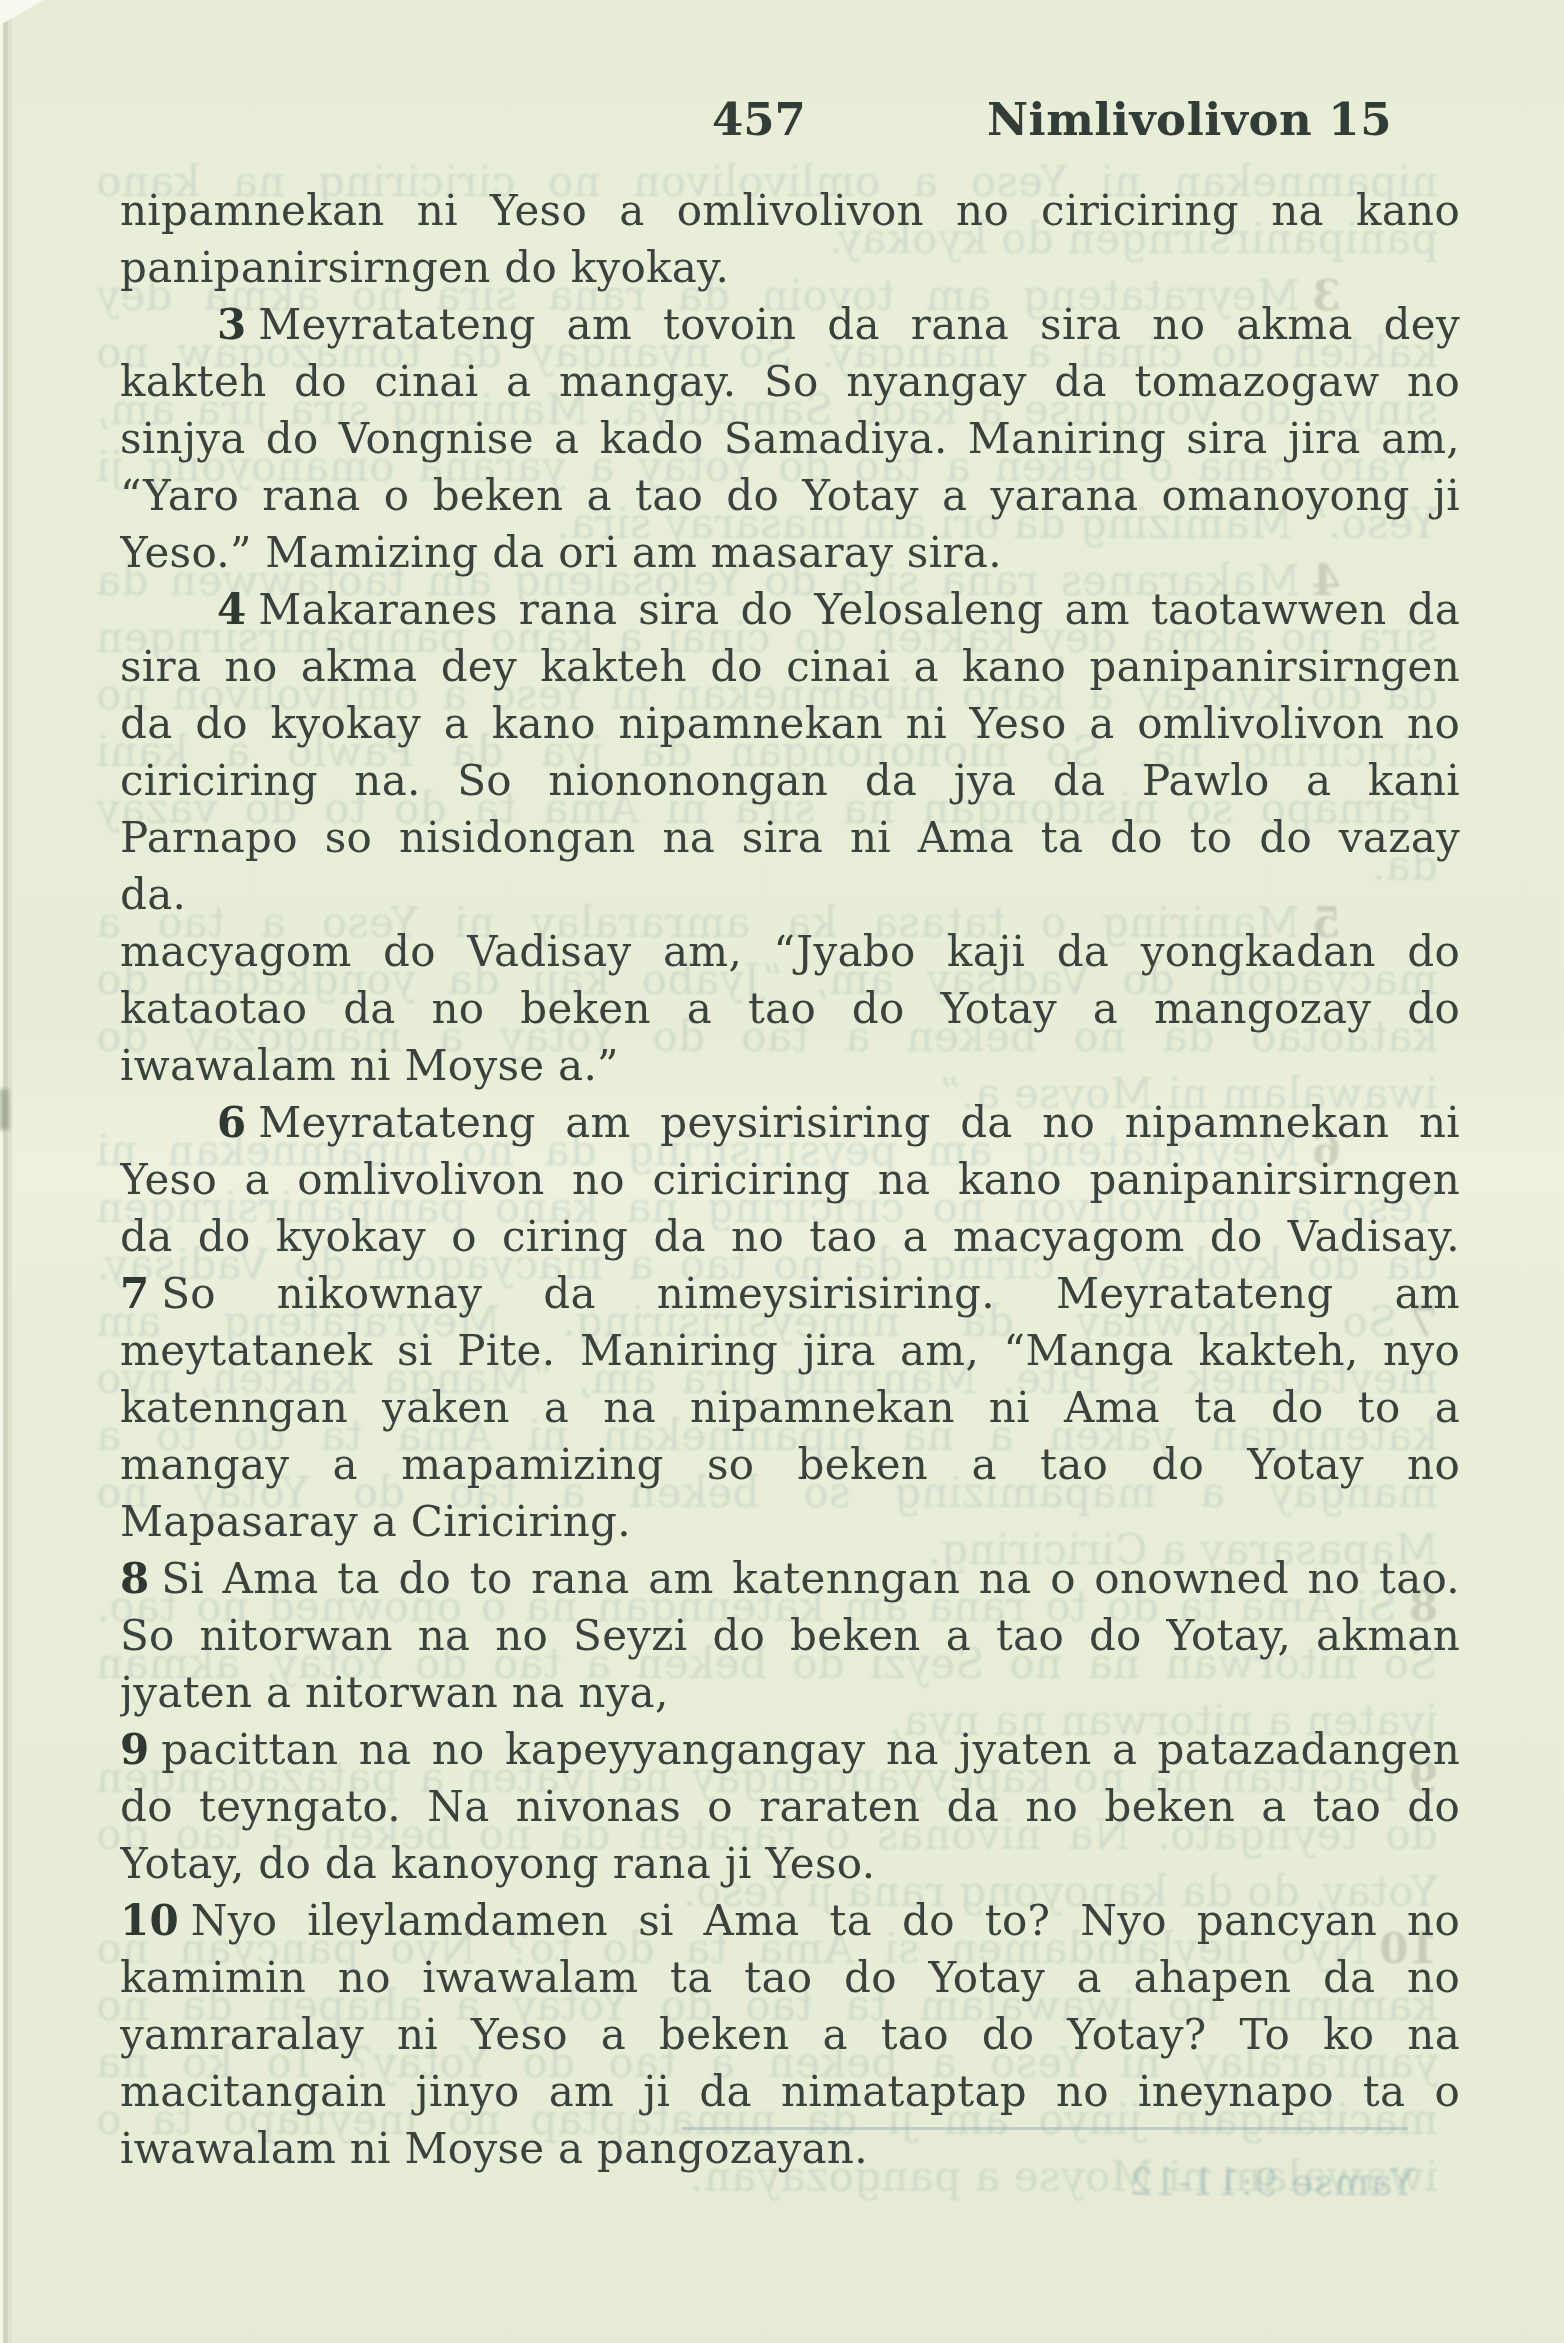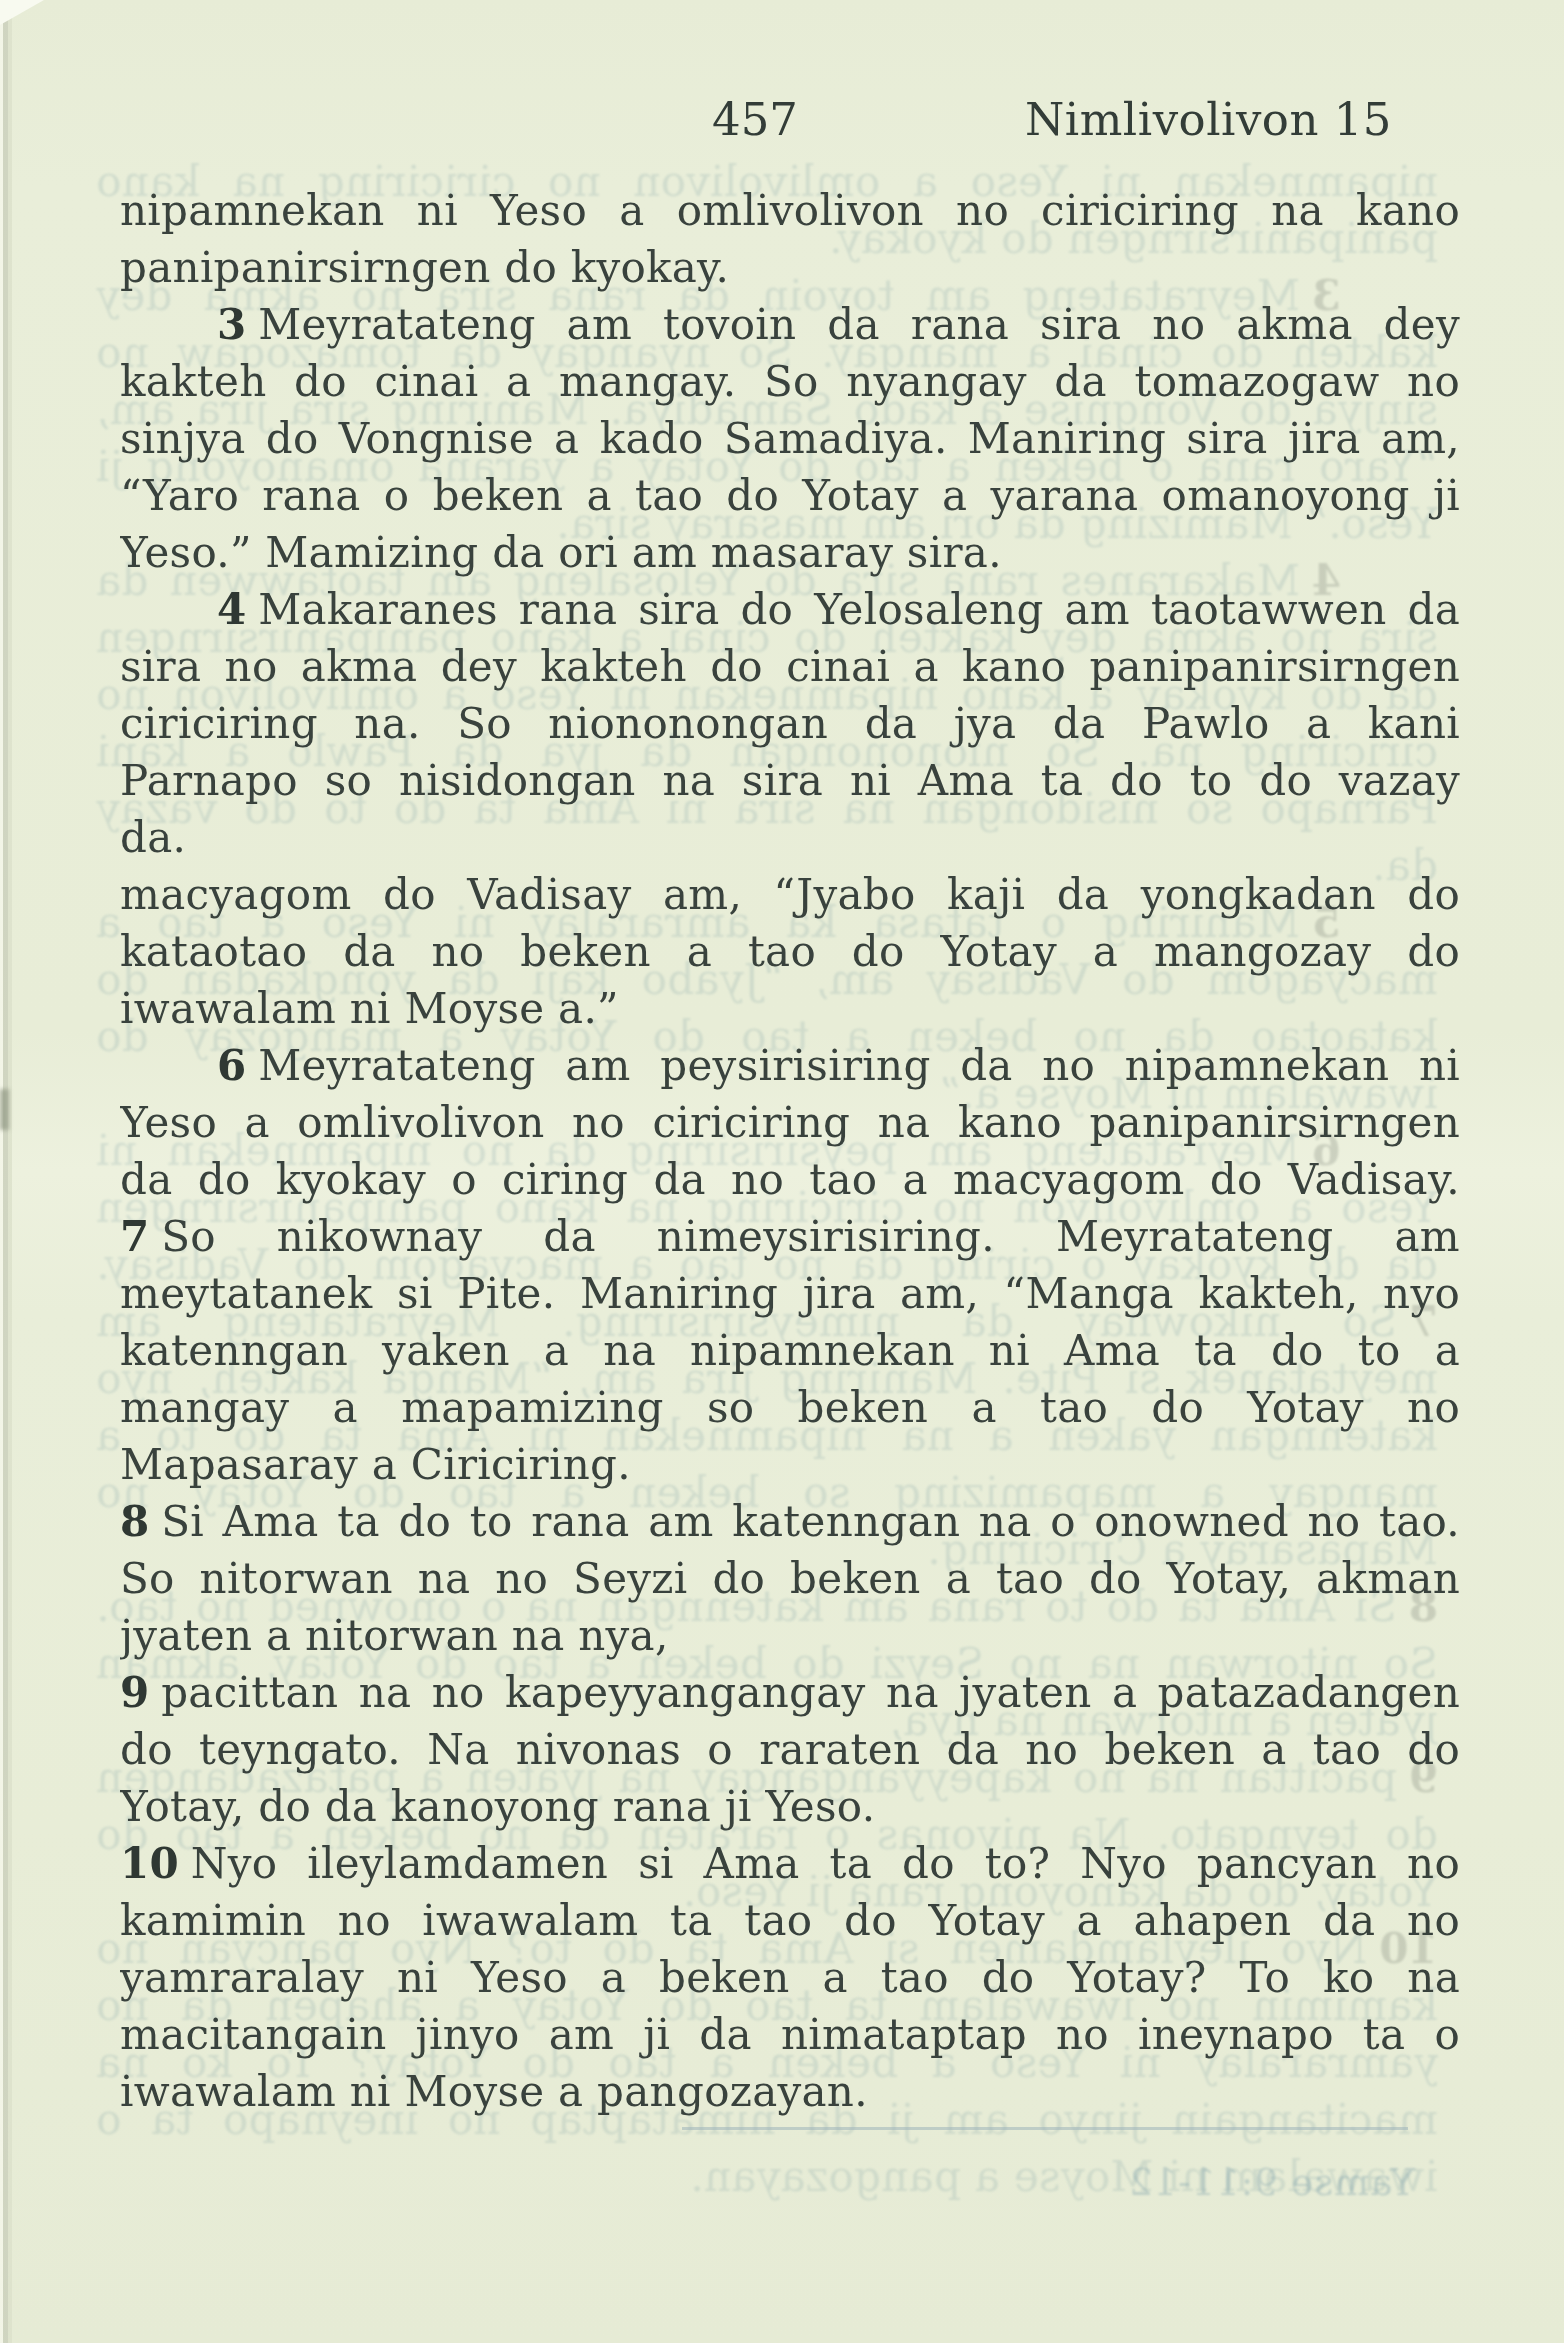--- a/index.html
+++ b/index.html
@@ -39,21 +39,21 @@
   }
   .ghost-footnote{
     position:absolute;left:1128px;top:2161px;
     transform:scaleX(-1);
     font-size:37px;color:#7da0ab;opacity:.38;filter:blur(0.8px);
     letter-spacing:1px;
   }
   
   .header{
     position:absolute;left:96px;top:93px;width:1312px;height:60px;
-    font-size:45px;font-weight:400;color:#333d38;
+    font-size:45px;font-weight:700;color:#333d38;
   }
   .pageno{position:absolute;left:616px;top:0;}
   .section{position:absolute;right:16px;top:0;letter-spacing:0.5px;}
   
   .text-body{
     position:absolute;left:96px;top:182px;width:1340px;margin-left:24px;
   }
   .line{
     font-size:42px;
     line-height:57px;height:57px;
@@ -122,20 +122,21 @@
   <div class="text-body">
       <div class="line just">nipamnekan ni Yeso a omlivolivon no ciriciring na kano</div>
       <div class="line">panipanirsirngen do kyokay.</div>
       <div class="line just indent"><span class="vnum">3</span>Meyratateng am tovoin da rana sira no akma dey</div>
       <div class="line just">kakteh do cinai a mangay. So nyangay da tomazogaw no</div>
       <div class="line just">sinjya do Vongnise a kado Samadiya. Maniring sira jira am,</div>
       <div class="line just">“Yaro rana o beken a tao do Yotay a yarana omanoyong ji</div>
       <div class="line">Yeso.” Mamizing da ori am masaray sira.</div>
       <div class="line just indent"><span class="vnum">4</span>Makaranes rana sira do Yelosaleng am taotawwen da</div>
       <div class="line just">sira no akma dey kakteh do cinai a kano panipanirsirngen</div>
+      <div class="line just">da do kyokay a kano nipamnekan ni Yeso a omlivolivon no</div>
       <div class="line just">ciriciring na. So niononongan da jya da Pawlo a kani</div>
       <div class="line just">Parnapo so nisidongan na sira ni Ama ta do to do vazay</div>
       <div class="line">da.</div>
       <div class="line just">macyagom do Vadisay am, “Jyabo kaji da yongkadan do</div>
       <div class="line just">kataotao da no beken a tao do Yotay a mangozay do</div>
       <div class="line">iwawalam ni Moyse a.”</div>
       <div class="line just indent"><span class="vnum">6</span>Meyratateng am peysirisiring da no nipamnekan ni</div>
       <div class="line just">Yeso a omlivolivon no ciriciring na kano panipanirsirngen</div>
       <div class="line just">da do kyokay o ciring da no tao a macyagom do Vadisay.</div>
       <div class="line just"><span class="vnum">7</span>So nikownay da nimeysirisiring. Meyratateng am</div>

